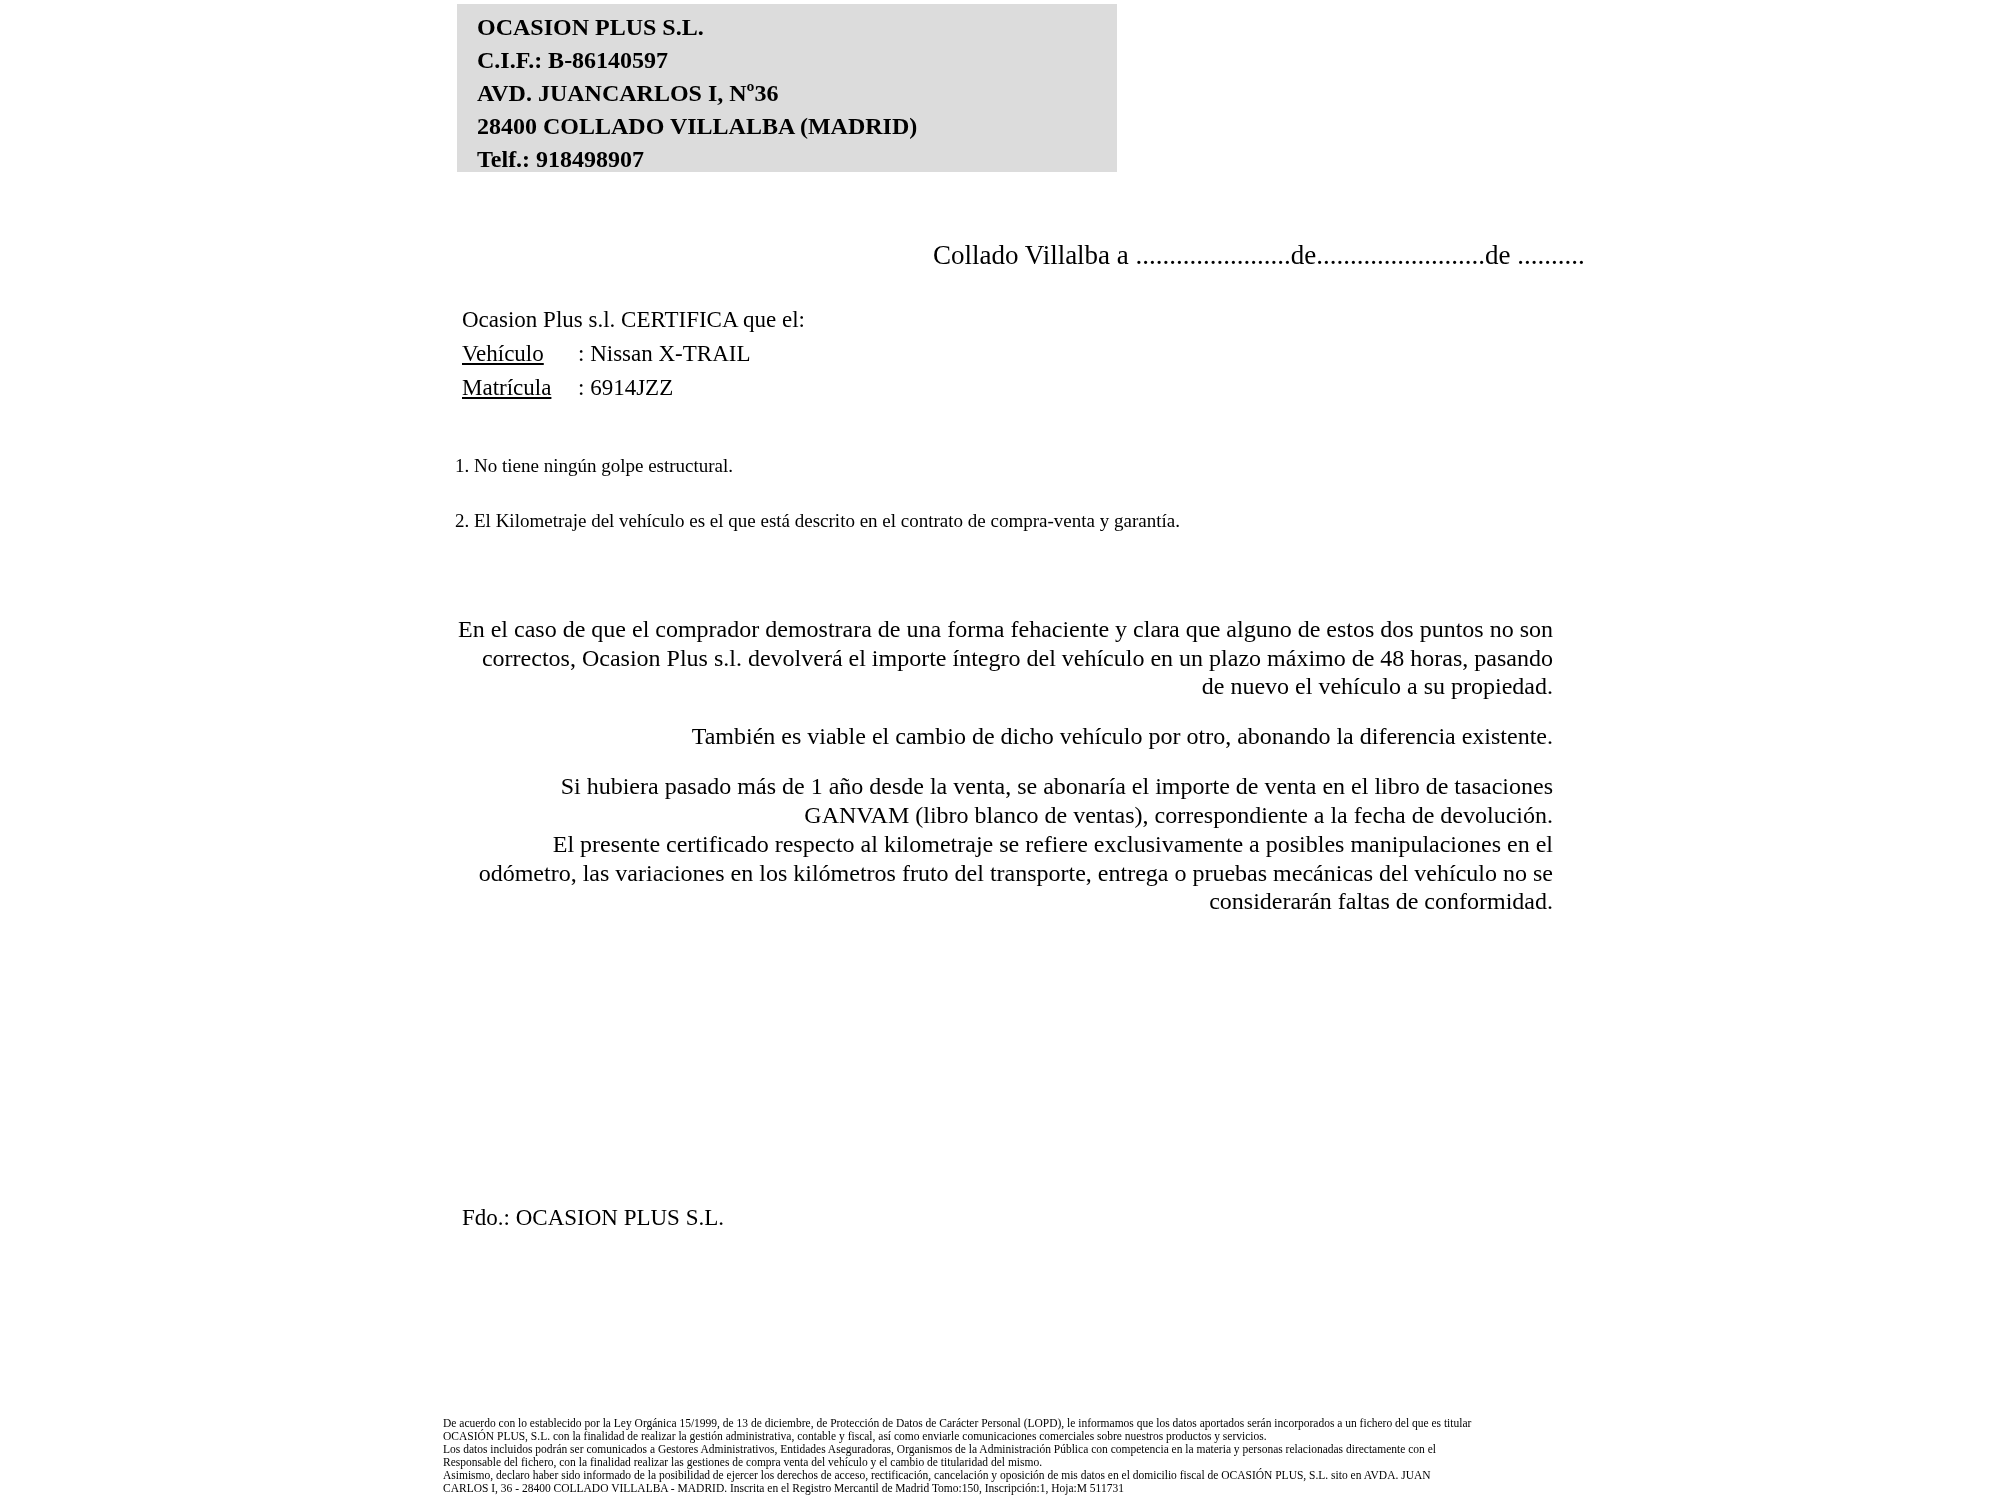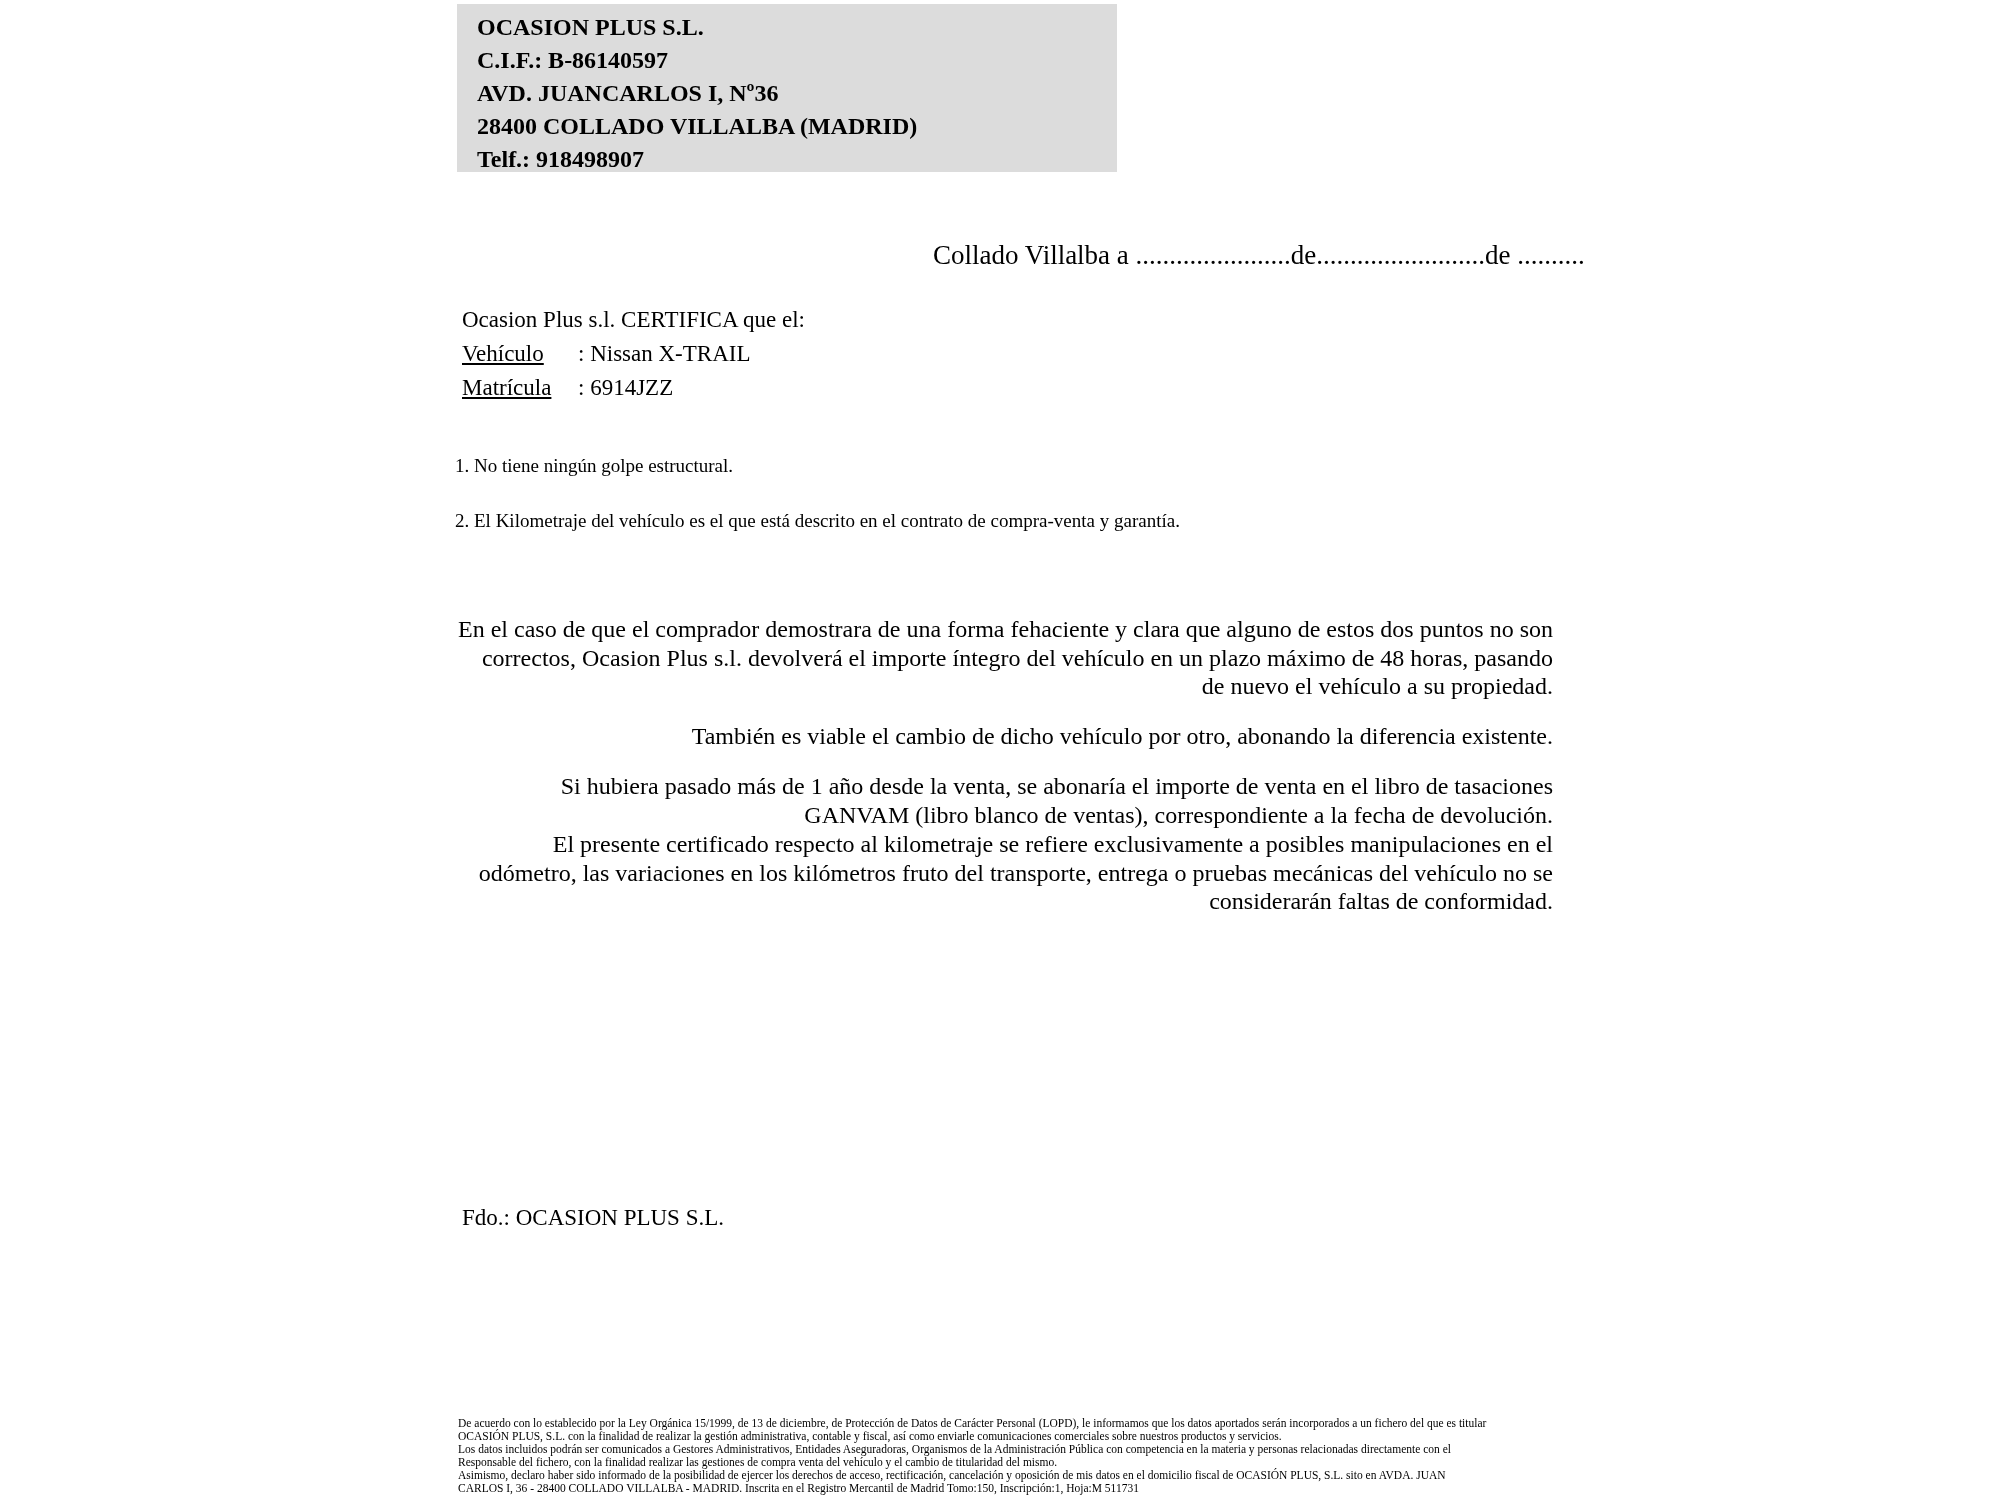--- a/index.html
+++ b/index.html
@@ -45,21 +45,21 @@
   }
   .para-1 { top:615px; }
   .para-2 { top:722px; }
   .para-3 { top:772px; }
   .para-4 { top:830px; }
   .signature {
     position:absolute; left:462px; top:1205px;
     font-size:23px;
   }
   .legal {
-    position:absolute; left:458px; top:1417px;
+    position:absolute; left:443px; top:1417px;
     font-size:11.5px; line-height:13px;
   }
   .legal div { white-space:nowrap; }
 </style>
 </head>
 <body>
 
 <div class="page">
 
   <div class="header-box">

